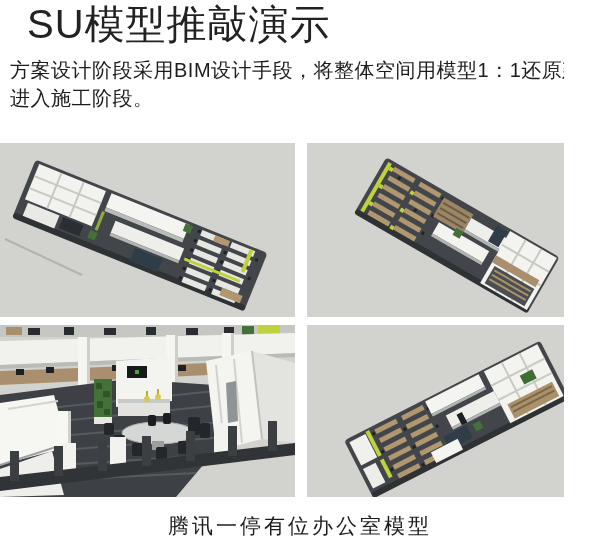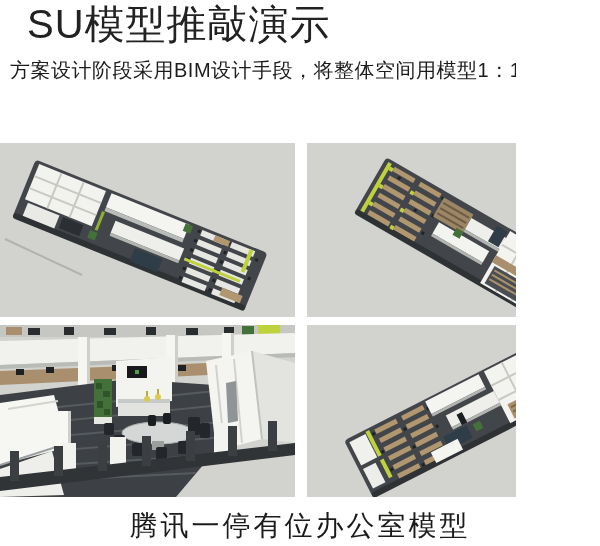--- a/index.html
+++ b/index.html
@@ -1,19 +1,19 @@
 <!DOCTYPE html>
 <html><head>
 <meta charset="utf-8">
 <style>
   html,body{margin:0;padding:0;}
   body{background:#ffffff;}
   .page{
     position:relative;
-    width:516px;height:546px;
+    width:564px;height:546px;
     background:#ffffff;
     overflow:hidden;
     font-family:"Liberation Sans","DejaVu Sans",sans-serif;
     color:#1f1f1f;
   }
   .title{
     position:absolute;left:27px;top:0;
     font-size:40px;line-height:48px;
     font-weight:500;letter-spacing:1px;
     color:#222222;white-space:nowrap;
@@ -30,33 +30,34 @@
     overflow:hidden;
   }
   .panel svg{display:block;width:100%;height:100%;}
   .p1{left:0;top:143px;width:295px;height:174px;}
   .p2{left:307px;top:143px;width:293px;height:174px;}
   .p3{left:0;top:325px;width:295px;height:172px;}
   .p4{left:307px;top:325px;width:293px;height:172px;}
   .caption{
     position:absolute;left:0;top:513px;width:600px;
     text-align:center;
-    font-size:28px;line-height:26px;font-weight:500;
+    font-size:21px;line-height:26px;font-weight:500;
     letter-spacing:3px;color:#1b1b1b;
   }
 </style>
 </head>
 <body>
 
 <div class="page">
 
   <div class="title">SU模型推敲演示</div>
 
   <div class="body-text">
     <div class="body-line">方案设计阶段采用BIM设计手段，将整体空间用模型1：1还原建模，</div>
+    <div class="body-line">进入施工阶段。</div>
   </div>
 
   <div class="panel p1" role="img" aria-label="su-office-model-aerial-view-1">
     <svg viewBox="0 0 295 174">
       <rect x="0" y="0" width="295" height="174" fill="#d2d2ce"></rect>
       <line x1="5" y1="96" x2="82" y2="132" stroke="#b2b2ae" stroke-width="2"></line>
       <g transform="rotate(22 140 92)">
         <rect x="15" y="61" width="250" height="62" rx="4" fill="#42464a"></rect>
         <rect x="15" y="118" width="250" height="6" rx="3" fill="#2e3235"></rect>
         <g>

